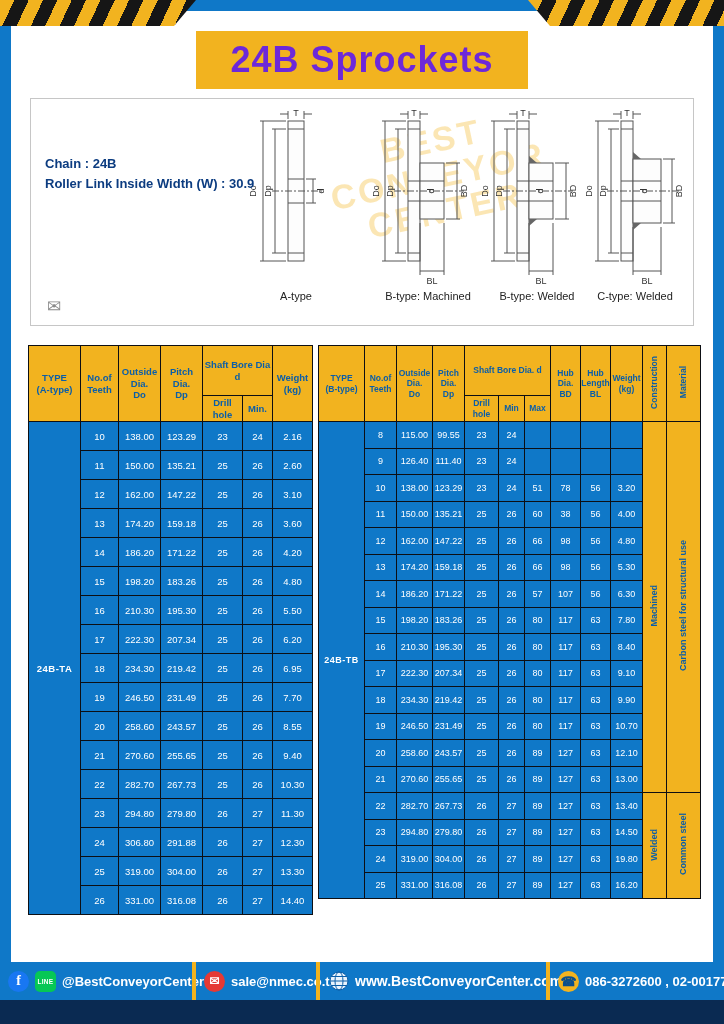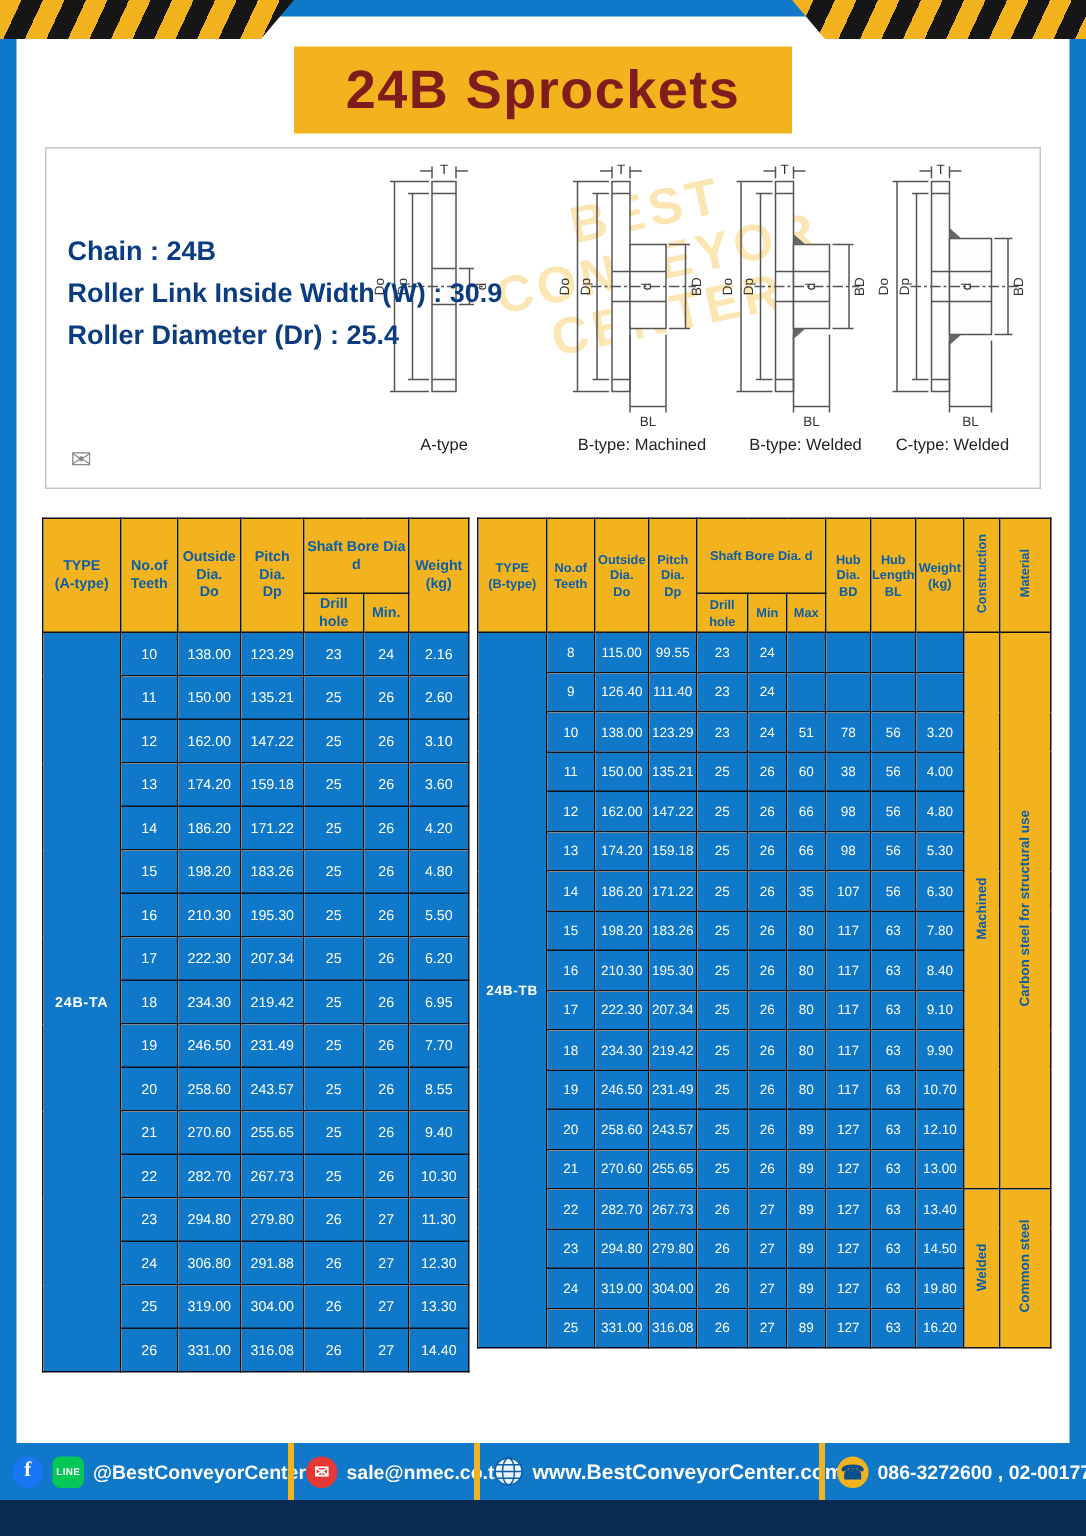--- a/index.html
+++ b/index.html
@@ -10,27 +10,27 @@
 
   
   .hazard { position:absolute; top:0; height:26px; width:196px; z-index:6;
     background:repeating-linear-gradient(115deg, #F2B31F 0 13px, #161616 13px 26px); }
   .hazard.left  { left:0;  clip-path:polygon(0 0, 100% 0, calc(100% - 22px) 100%, 0 100%); }
   .hazard.right { right:0; clip-path:polygon(0 0, 100% 0, 100% 100%, 22px 100%); }
 
   
   .title-banner { position:absolute; top:20px; left:50%; transform:translateX(-50%);
     width:332px; height:58px; background:#F2B31F; display:flex; align-items:center; justify-content:center; z-index:2; }
-  .title-banner h1 { font-size:36px; font-weight:bold; color:#7f1d1d; letter-spacing:1px; }
+  .title-banner h1 { font-size:36px; font-weight:bold; color:#6d28d9; letter-spacing:1px; }
 
   
   .diagram-panel { position:absolute; left:19px; top:87px; width:664px; height:228px;
     border:1px solid #c6c6c6; background:#fff; }
   .specs { position:absolute; left:14px; top:55px; z-index:2; }
-  .spec-line { font-size:18px; font-weight:bold; color:#0C3C80; line-height:1.55; white-space:nowrap; }
+  .spec-line { font-size:13px; font-weight:bold; color:#0C3C80; line-height:1.55; white-space:nowrap; }
   .watermark { position:absolute; left:298px; top:24px; z-index:0; transform:rotate(-12deg);
     font-weight:bold; font-size:34px; line-height:1.05; letter-spacing:3px; text-align:center;
     color:rgba(244,187,48,0.36); white-space:pre-line; pointer-events:none; }
   .envelope { position:absolute; left:16px; bottom:8px; font-size:17px; color:#8a8a8a; z-index:2; }
   .diagram { position:absolute; top:8px; width:120px; text-align:center; z-index:1; }
   .d1{left:205px} .d2{left:337px} .d3{left:446px} .d4{left:544px}
   .d-label { font-size:11px; color:#222; margin-top:-3px; }
   .diagram svg text { font-size:9px; fill:#333; }
 
   
@@ -80,21 +80,20 @@
     </div>
 
     <div class="diagram-panel">
       <div class="watermark">BEST
 CONVEYOR
 CENTER</div>
 
       <div class="specs">
         <div class="spec-line">Chain : 24B</div>
         <div class="spec-line">Roller Link Inside Width (W) : 30.9</div>
-        <div class="spec-line">Roller Diameter (Dr) : 25.4</div>
       </div>
 
       <div class="envelope">✉</div>
 
       <div class="diagram d1">
         <svg width="120" height="182" viewBox="0 0 120 182">
           <g stroke="#555" stroke-width="1" fill="none">
             <line x1="52" y1="12" x2="52" y2="4"></line>
               <line x1="68" y1="12" x2="68" y2="4"></line>
             <line x1="44" y1="7" x2="52" y2="7"></line>
@@ -524,21 +523,21 @@
             <td>98</td>
             <td>56</td>
             <td>5.30</td>
           </tr>
           <tr>
             <td>14</td>
             <td>186.20</td>
             <td>171.22</td>
             <td>25</td>
             <td>26</td>
-            <td>35</td>
+            <td>57</td>
             <td>107</td>
             <td>56</td>
             <td>6.30</td>
           </tr>
           <tr>
             <td>15</td>
             <td>198.20</td>
             <td>183.26</td>
             <td>25</td>
             <td>26</td>

